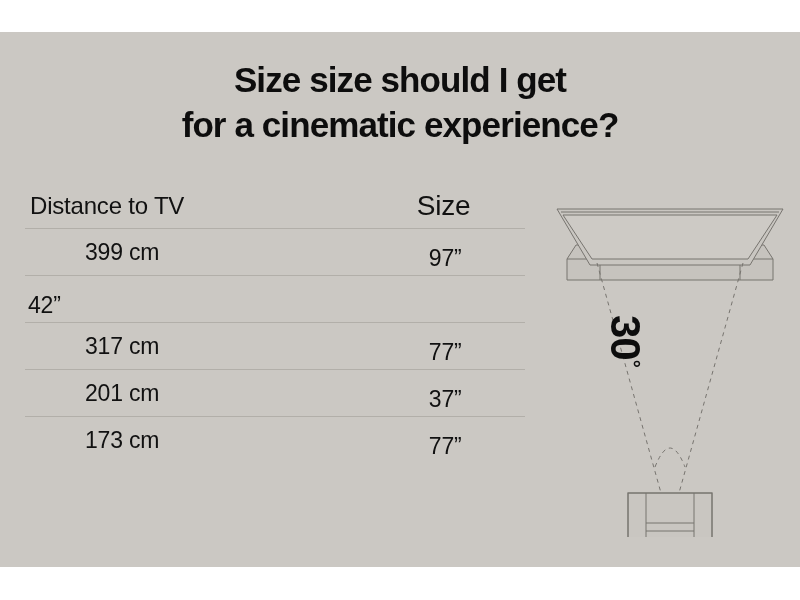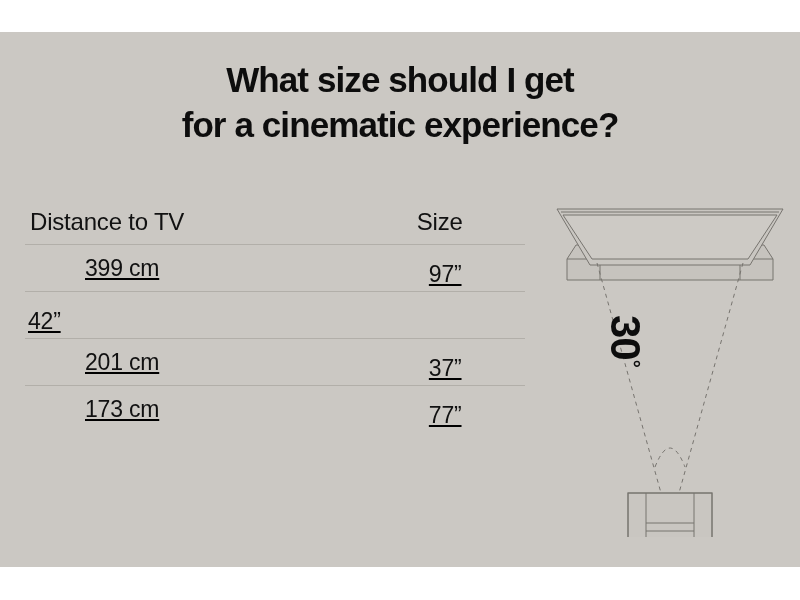--- a/index.html
+++ b/index.html
@@ -48,25 +48,23 @@
   }
   .trow {
     position: relative;
     display: flex;
     align-items: center;
     height: 47px;
     box-sizing: border-box;
   }
   .trow.head {
     height: 44px;
-    margin-top: 16px;
   }
   .trow.ruled {
     border-top: 1px solid #b2afa9;
-    text-decoration: underline;
   }
   .col-dist {
     width: 390px;
     font-size: 23px;
     color: #111111;
     letter-spacing: -0.2px;
   }
   .col-size {
     width: 110px;
     font-size: 23px;
@@ -74,21 +72,21 @@
     letter-spacing: -0.2px;
   }
   .trow.head .col-dist {
     text-align: left;
     padding-left: 5px;
     font-size: 24px;
   }
   .trow.head .col-size {
     text-align: left;
     padding-left: 3px;
-    font-size: 24px;
+    font-size: 28px;
   }
   .trow.body .col-dist {
     text-align: left;
     padding-left: 60px;
   }
   .trow.body .col-size {
     text-align: left;
     padding-left: 3px;
     margin-top: 12px;
   }
@@ -118,40 +116,44 @@
     font-size: 20px;
     vertical-align: super;
   }
 </style>
 </head>
 <body>
 
 <div id="canvas">
 
   <div id="title">
-    <span class="tline">What size should I get</span>
+    <span class="tline">Size size should I get</span>
     <span class="tline">for a cinematic experience?</span>
   </div>
 
   <div id="table">
 
     <div class="trow head">
       <div class="col-dist">Distance to TV</div>
       <div class="col-size">Size</div>
     </div>
 
     <div class="trow body ruled">
       <div class="col-dist">399 cm</div>
       <div class="col-size">97”</div>
     </div>
 
     <div class="trow body ruled">
       <div class="col-size">42”</div>
     </div>
 
+    <div class="trow body ruled">
+      <div class="col-dist">317 cm</div>
+      <div class="col-size">77”</div>
+    </div>
 
     <div class="trow body ruled">
       <div class="col-dist">201 cm</div>
       <div class="col-size">37”</div>
     </div>
 
 
     <div class="trow body ruled">
       <div class="col-dist">173 cm</div>
       <div class="col-size">77”</div>

